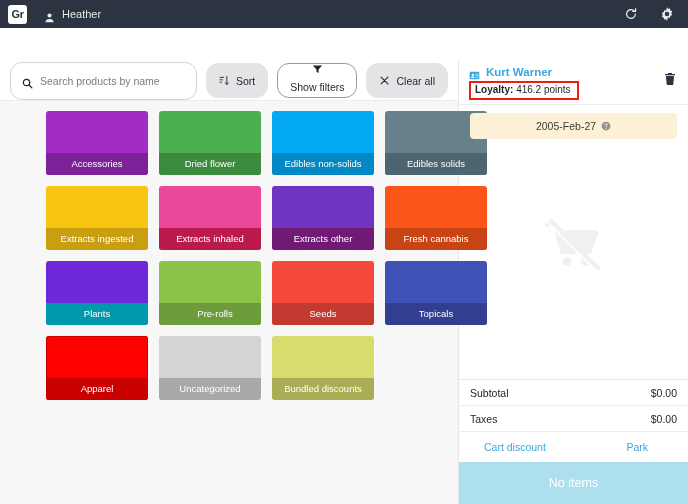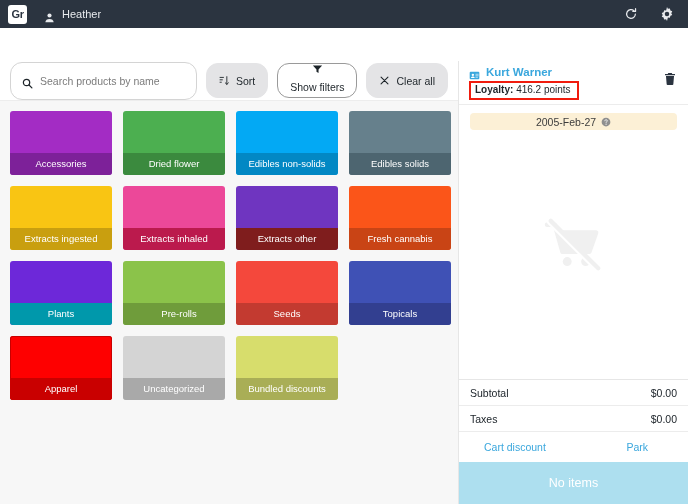--- a/index.html
+++ b/index.html
@@ -53,21 +53,21 @@
     white-space: nowrap;
   }
   .pill.grey { background: #e4e4e6; border: 1px solid #e4e4e6; }
   .pill.outline { background: #fff; border: 1px solid #9a9a9a; flex-direction: column; }
   .pill-ico { width: 11px; height: 11px; display: block; flex: 0 0 11px; }
 
   .tile-grid {
     flex: 1; padding: 10px; display: grid; min-height: 0;
     grid-template-columns: repeat(4, 102px);
     grid-auto-rows: 64px;
-    gap: 11px 11px; align-content: start;
+    gap: 11px 11px; align-content: start; margin-left: 36px;
   }
   .tile {
     position: relative; border-radius: 3px; overflow: hidden; cursor: pointer;
     display: flex; flex-direction: column; justify-content: flex-end;
   }
   .tile .band {
     height: 22px; display: flex; align-items: center; justify-content: center;
     font-size: 9.5px; color: #ffffff; text-align: center; padding: 0 3px;
     line-height: 1;
   }
@@ -88,21 +88,21 @@
     display: inline-block; margin-top: 3px; font-size: 10px; color: #1d2429;
     border: 2px solid #f01c0e; padding: 1px 6px 2px 4px; line-height: 1.15;
   }
   .loyalty b { font-weight: bold; }
   .trash-btn {
     position: absolute; right: 11px; top: 11px; width: 14px; height: 14px; cursor: pointer;
   }
 
   .cart-body { flex: 1; position: relative; padding: 8px 11px 0 11px; min-height: 0; }
   .date-banner {
-    height: 17px; background: #fcf0d6; border-radius: 4px;
+    height: 26px; background: #fcf0d6; border-radius: 4px;
     display: flex; align-items: center; justify-content: center; gap: 5px;
     font-size: 10.5px; color: #3c3c3c;
   }
   .help-ico { width: 10px; height: 10px; display: block; }
   .cart-watermark {
     position: absolute; left: 0; right: 0; top: 112px;
     display: flex; justify-content: center; pointer-events: none;
   }
 
   .totals { border-top: 1px solid #e6e6e6; }
@@ -212,21 +212,21 @@
           <div class="tile" style="background: rgb(102, 128, 140);">
             <div class="band" style="background: rgb(77, 101, 112);">Edibles solids</div>
           </div>
           <div class="tile" style="background: rgb(249, 197, 19);">
             <div class="band" style="background: rgb(201, 159, 15);">Extracts ingested</div>
           </div>
           <div class="tile" style="background: #ec4899;">
             <div class="band" style="background: rgb(187, 26, 77);">Extracts inhaled</div>
           </div>
           <div class="tile" style="background: rgb(111, 53, 192);">
-            <div class="band" style="background: #7f1d1d;">Extracts other</div>
+            <div class="band" style="background: #701a75;">Extracts other</div>
           </div>
           <div class="tile" style="background: rgb(251, 85, 25);">
             <div class="band" style="background: rgb(201, 68, 21);">Fresh cannabis</div>
           </div>
           <div class="tile" style="background: #6d28d9;">
             <div class="band" style="background: rgb(0, 152, 171);">Plants</div>
           </div>
           <div class="tile" style="background: rgb(139, 195, 74);">
             <div class="band" style="background: rgb(111, 156, 59); padding-left: 13px;">Pre-rolls</div>
           </div>

